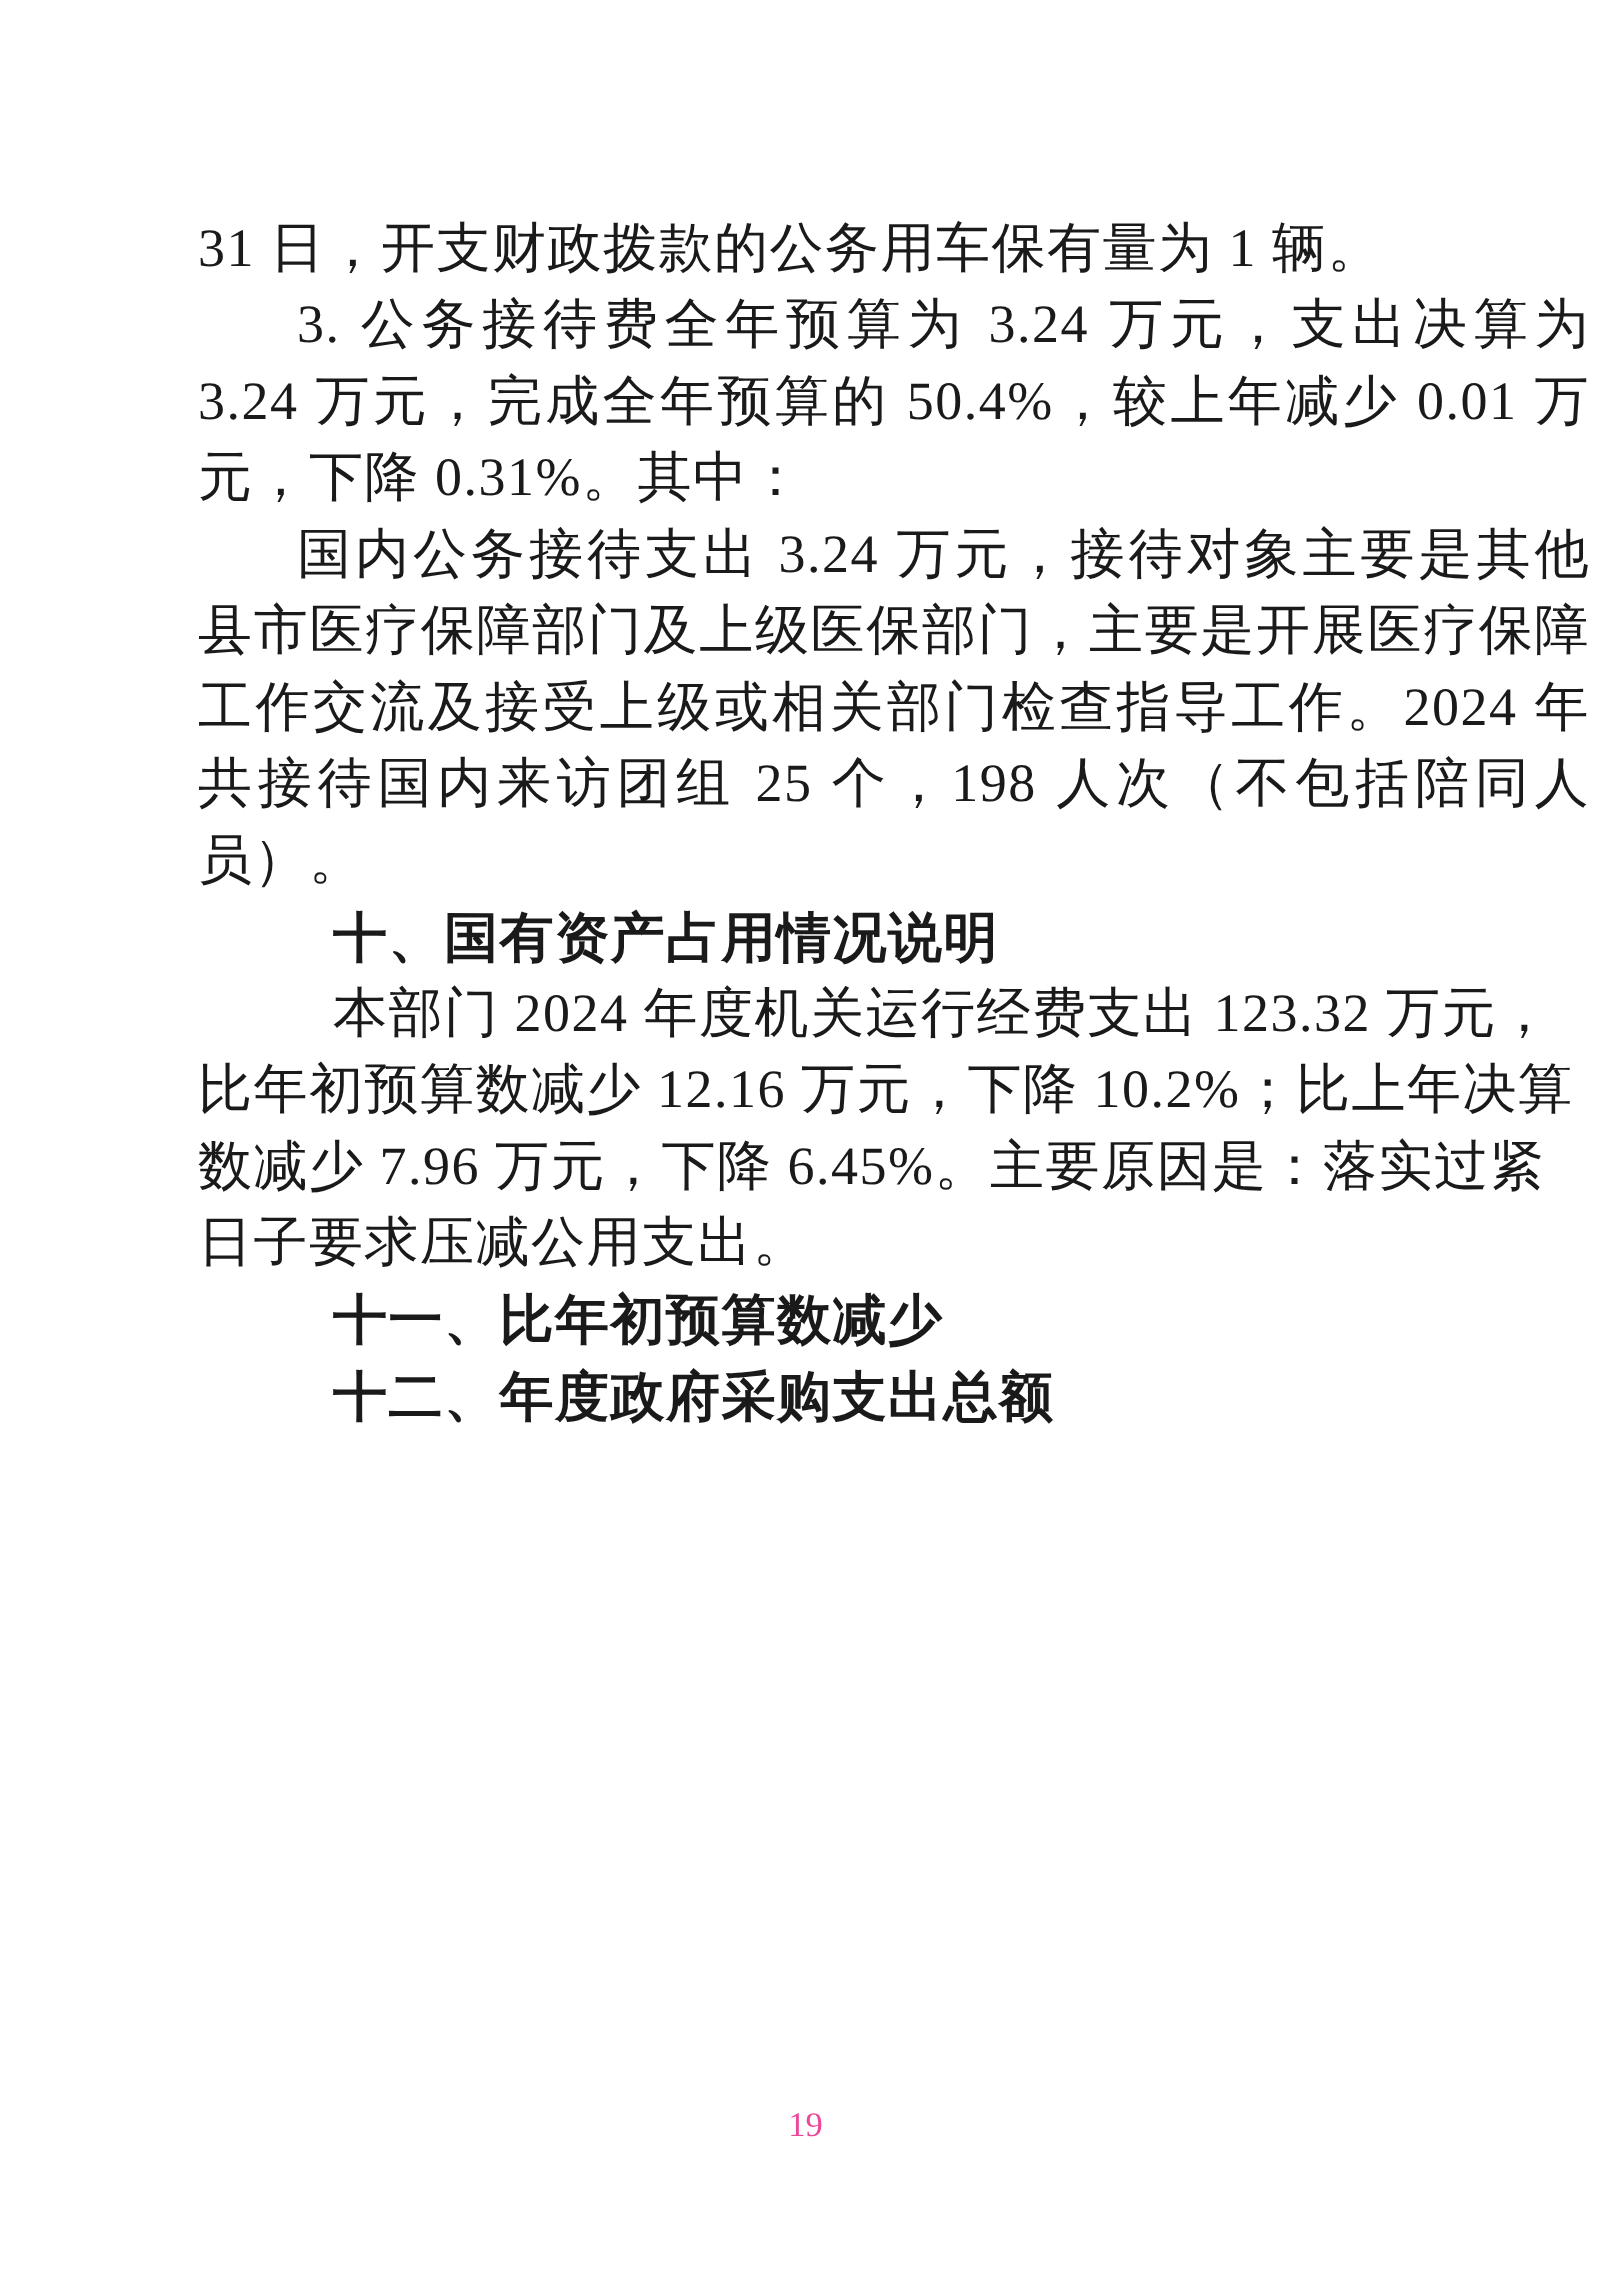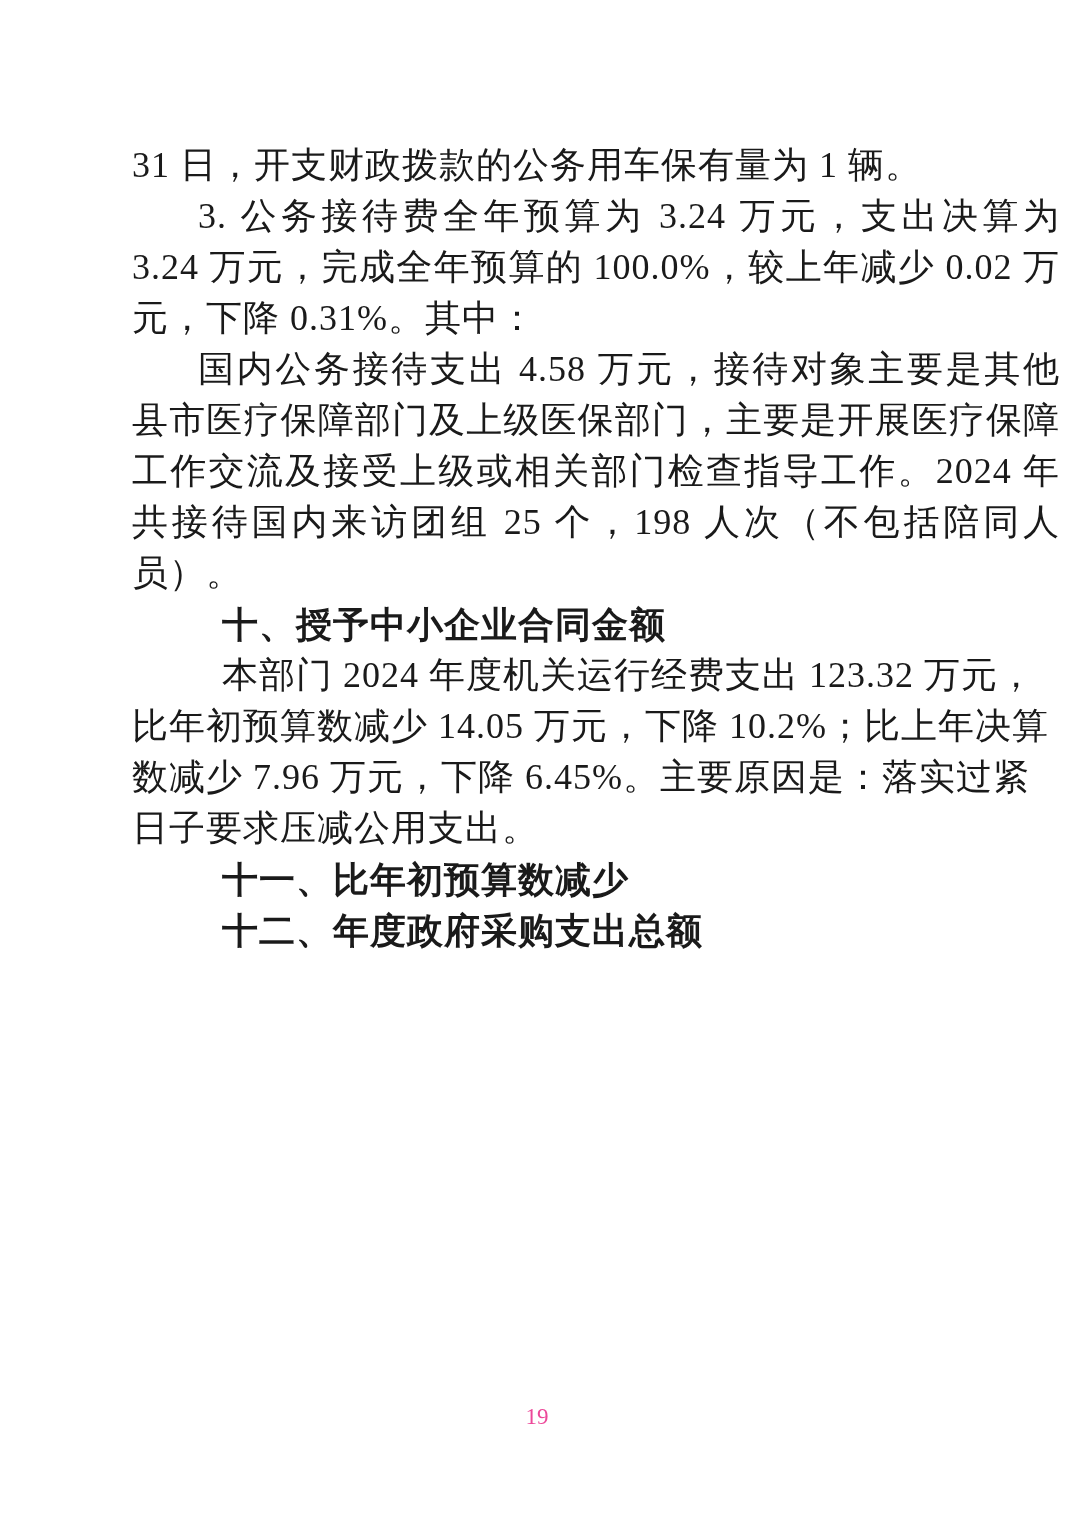--- a/index.html
+++ b/index.html
@@ -60,21 +60,21 @@
     font-size: 23px;
     color: #ec4899;
   }
 </style>
 </head>
 <body>
 
 <div class="page">
   <div class="content">
     <p class="noindent">31 日，开支财政拨款的公务用车保有量为 1 辆。</p>
-    <p>3. 公务接待费全年预算为 3.24 万元，支出决算为 3.24 万元，完成全年预算的 100.0%，较上年减少 0.02 万元，下降 0.31%。其中：</p>
-    <p>国内公务接待支出 4.58 万元，接待对象主要是其他县市医疗保障部门及上级医保部门，主要是开展医疗保障工作交流及接受上级或相关部门检查指导工作。2024 年共接待国内来访团组 25 个，198 人次（不包括陪同人员）。</p>
-    <h2 class="heading">十、授予中小企业合同金额</h2>
-    <p class="ragged">本部门 2024 年度机关运行经费支出 123.32 万元，比年初预算数减少 14.05 万元，下降 10.2%；比上年决算数减少 7.96 万元，下降 6.45%。主要原因是：落实过紧日子要求压减公用支出。</p>
+    <p>3. 公务接待费全年预算为 3.24 万元，支出决算为 3.24 万元，完成全年预算的 50.4%，较上年减少 0.01 万元，下降 0.31%。其中：</p>
+    <p>国内公务接待支出 3.24 万元，接待对象主要是其他县市医疗保障部门及上级医保部门，主要是开展医疗保障工作交流及接受上级或相关部门检查指导工作。2024 年共接待国内来访团组 25 个，198 人次（不包括陪同人员）。</p>
+    <h2 class="heading">十、国有资产占用情况说明</h2>
+    <p class="ragged">本部门 2024 年度机关运行经费支出 123.32 万元，比年初预算数减少 12.16 万元，下降 10.2%；比上年决算数减少 7.96 万元，下降 6.45%。主要原因是：落实过紧日子要求压减公用支出。</p>
     <h2 class="heading">十一、比年初预算数减少</h2>
     <h2 class="heading">十二、年度政府采购支出总额</h2>
   </div>
   <div class="page-number">19</div>
 </div>
 
 </body></html>

